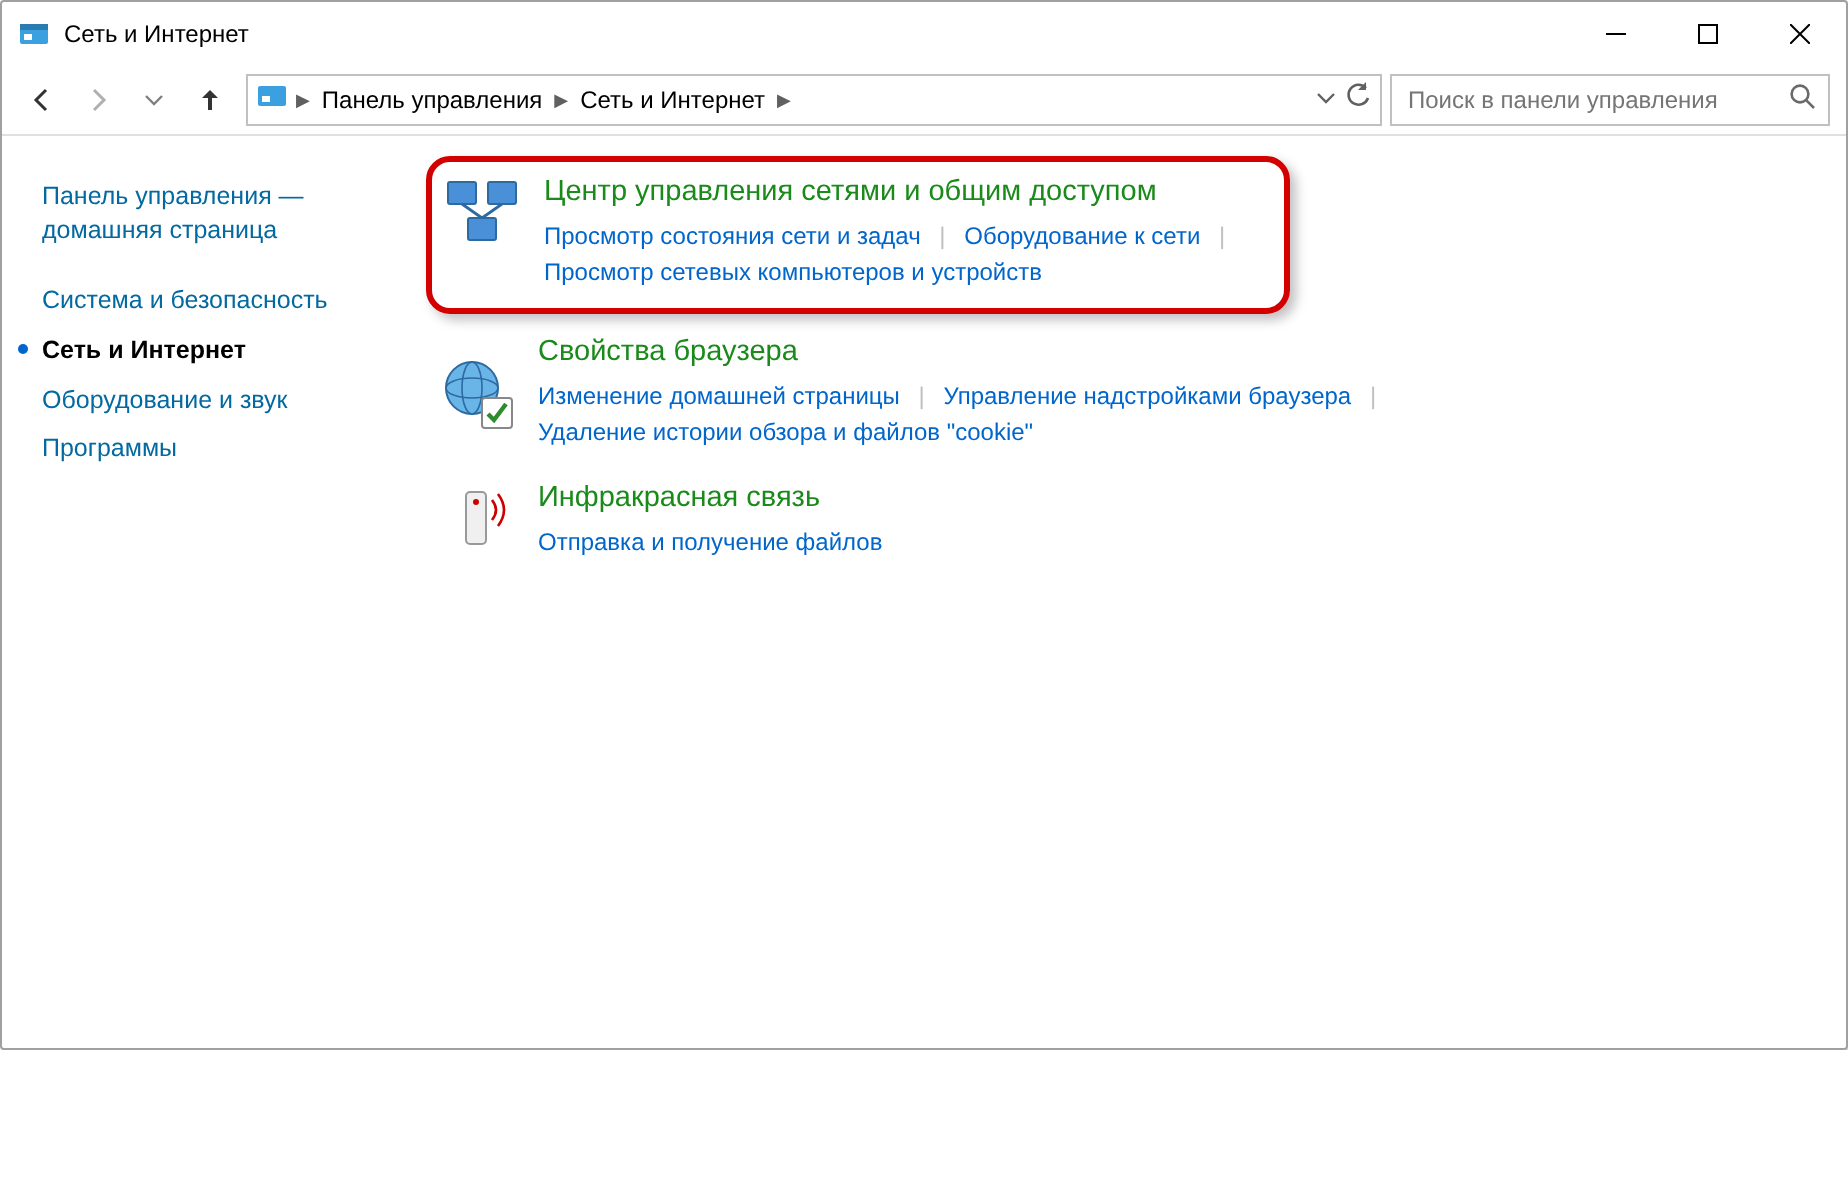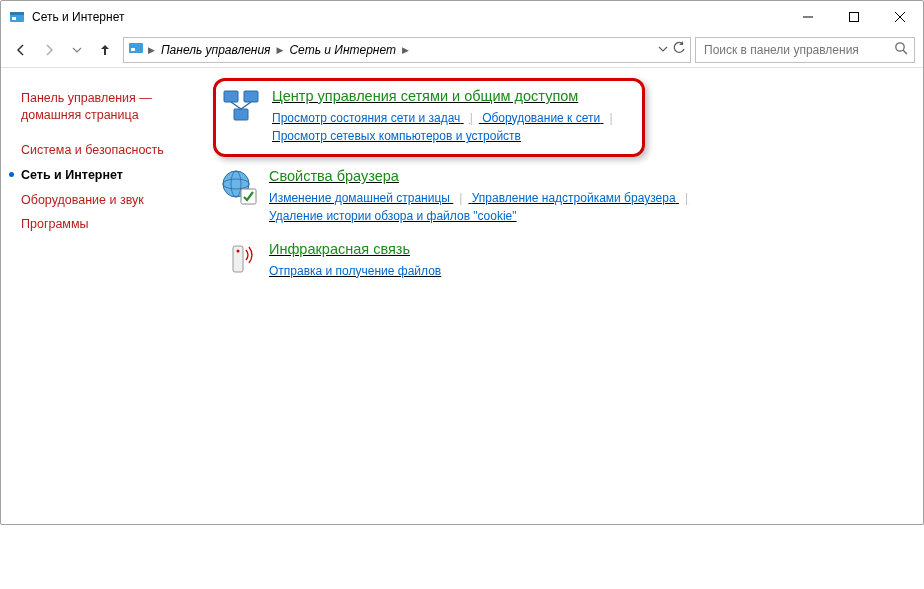--- a/index.html
+++ b/index.html
@@ -26,45 +26,45 @@
   }
   .nav-arrows { display:flex; align-items:center; gap:4px; margin-right:6px; }
   .nav-arrow { width:24px; height:24px; display:flex; align-items:center; justify-content:center; color:#808080; border-radius:2px; }
   .nav-arrow.enabled { color:#000; }
   .addressbar {
     flex:1; display:flex; align-items:center;
     border:1px solid #c0c0c0; height:26px; padding:0 4px;
     font-size:12px; color:#000; gap:2px;
   }
   .bc-sep { color:#606060; font-size:9px; padding:0 2px; }
-  .bc-item { padding:0 2px; white-space:nowrap;font-style:italic; }
+  .bc-item { padding:0 2px; white-space:nowrap; }
   .addr-controls { margin-left:auto; display:flex; align-items:center; gap:4px; color:#606060; }
   .searchbox {
     width:220px; border:1px solid #c0c0c0; height:26px;
     display:flex; align-items:center; margin-left:4px; padding:0 6px;
     font-size:12px; color:#808080; gap:6px;
   }
   .searchbox input { border:0; outline:0; flex:1; font-size:12px; color:#333; background:transparent; }
   
   .body { display:flex; height:calc(100% - 31px - 36px); }
   .sidebar {
     width:200px; padding:18px 10px 10px 20px;
     border-right:0px; font-size:12.5px;
   }
-  .side-link { color:#b91c1c; padding:4px 0; line-height:1.35; cursor:pointer; }
+  .side-link { color:#0369a1; padding:4px 0; line-height:1.35; cursor:pointer; }
   .side-link.active { color:#000; font-weight:600; position:relative; }
   .side-link.active::before {
     content:""; position:absolute; left:-12px; top:9px;
     width:5px; height:5px; background:#0066cc; border-radius:50%;
   }
   .side-sep { height:10px; }
   
-  .main { flex:1; padding:16px 18px; position:relative;text-decoration:underline; }
+  .main { flex:1; padding:16px 18px; position:relative; }
   .category {
-    display:flex; align-items:flex-start;
+    display:flex; align-items:center;
     margin-bottom:14px;
   }
   .cat-icon {
     width:40px; height:40px; flex-shrink:0; margin-right:10px;
   }
   .cat-body { flex:1; }
   .cat-title { color:#1a8a1a; font-size:14.5px; line-height:1.3; margin-bottom:3px; cursor:pointer; }
   .cat-links { font-size:12px; line-height:1.55; }
   .cat-link { color:#0066cc; cursor:pointer; }
   .cat-link-sep { color:#c0c0c0; padding:0 6px; }

